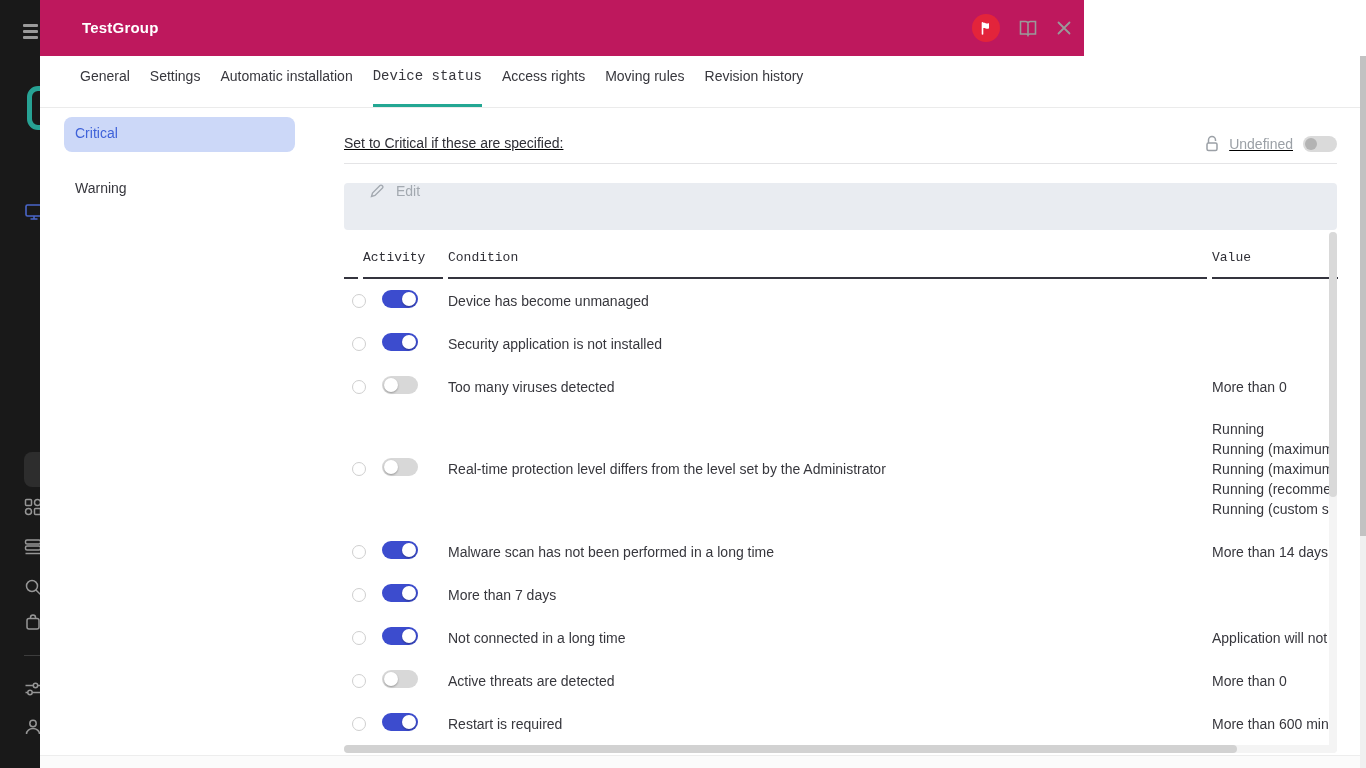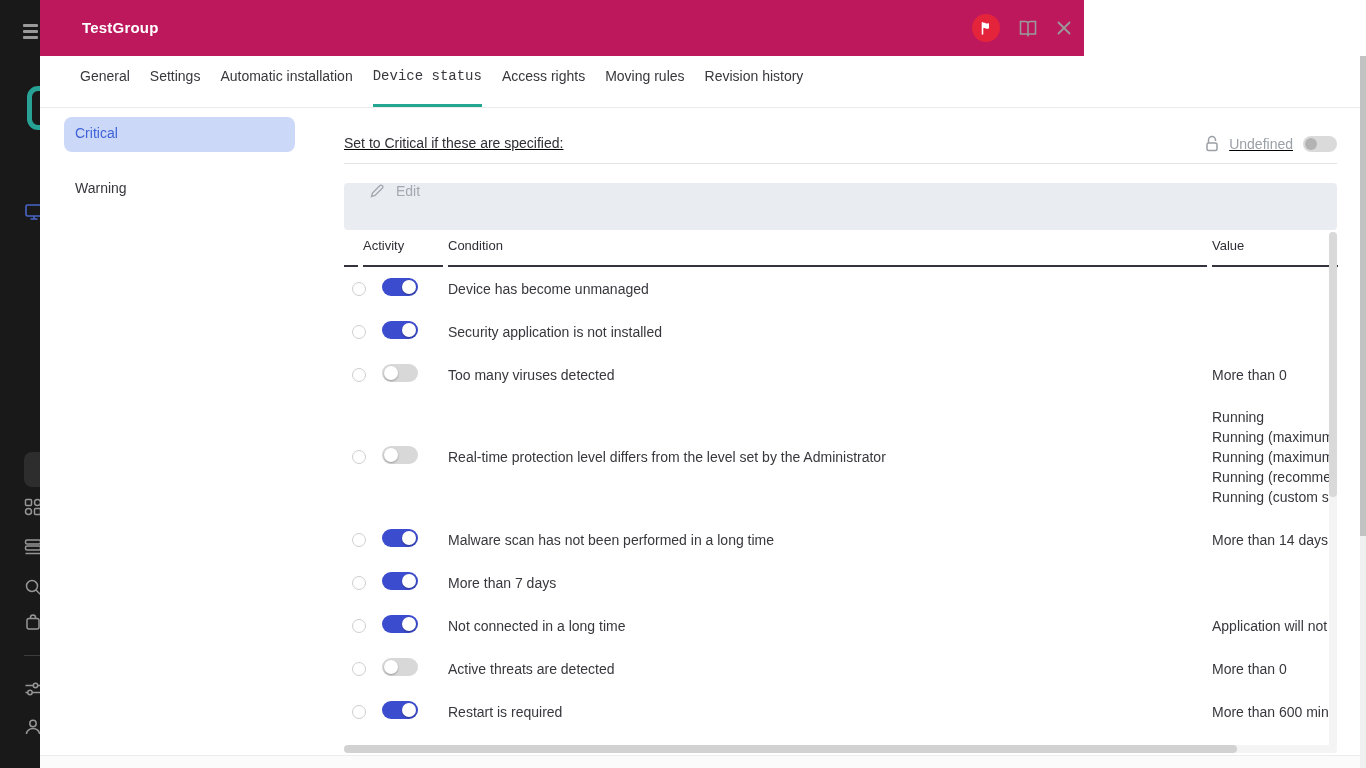--- a/index.html
+++ b/index.html
@@ -42,21 +42,21 @@
   .main{position:absolute;left:304px;top:76px;width:993px;}
   .heading-row{display:flex;justify-content:space-between;align-items:center;height:22px;text-decoration:underline;}
   .heading{font-size:14px;color:#2f2f36;}
   .lock-group{display:flex;align-items:flex-end;gap:10px;color:#9ba0a6;font-size:14px;}
   .divider{height:0;border-bottom:1px solid #e4e4e6;margin-top:9px;}
 
   .edit-bar{margin-top:19px;height:47px;background:#e9ecf1;border-radius:4px;display:flex;
     align-items:flex-start;gap:11px;padding-left:25px;color:#a3a9b0;font-size:14px;cursor:default;}
 
   .thead,.trow{display:grid;grid-template-columns:14px 80px 759px 126px;column-gap:5px;}
-  .thead{margin-top:2px;}
+  .thead{margin-top:14px;font-family:Liberation Mono, monospace;}
   .th{font-size:13px;color:#2f2f36;padding:6px 0 12px;border-bottom:2px solid #34343e;white-space:nowrap;}
   .trow{min-height:43px;align-items:center;}
   .trow.tall{min-height:122px;}
   .radio{width:14px;height:14px;border:1px solid #cfcfcf;border-radius:50%;margin-left:8px;cursor:pointer;}
   .switch{display:inline-block;width:36px;height:18px;border-radius:9px;position:relative;
     margin-left:19px;cursor:pointer;}
   .switch .knob{position:absolute;top:2px;width:14px;height:14px;border-radius:50%;background:#fff;
     box-shadow:0 1px 2px rgba(0,0,0,.3);}
   .switch.on{background:#3c4cce;}  .switch.on .knob{right:2px;}
   .switch.off{background:#d8d8d8;} .switch.off .knob{left:2px;}

